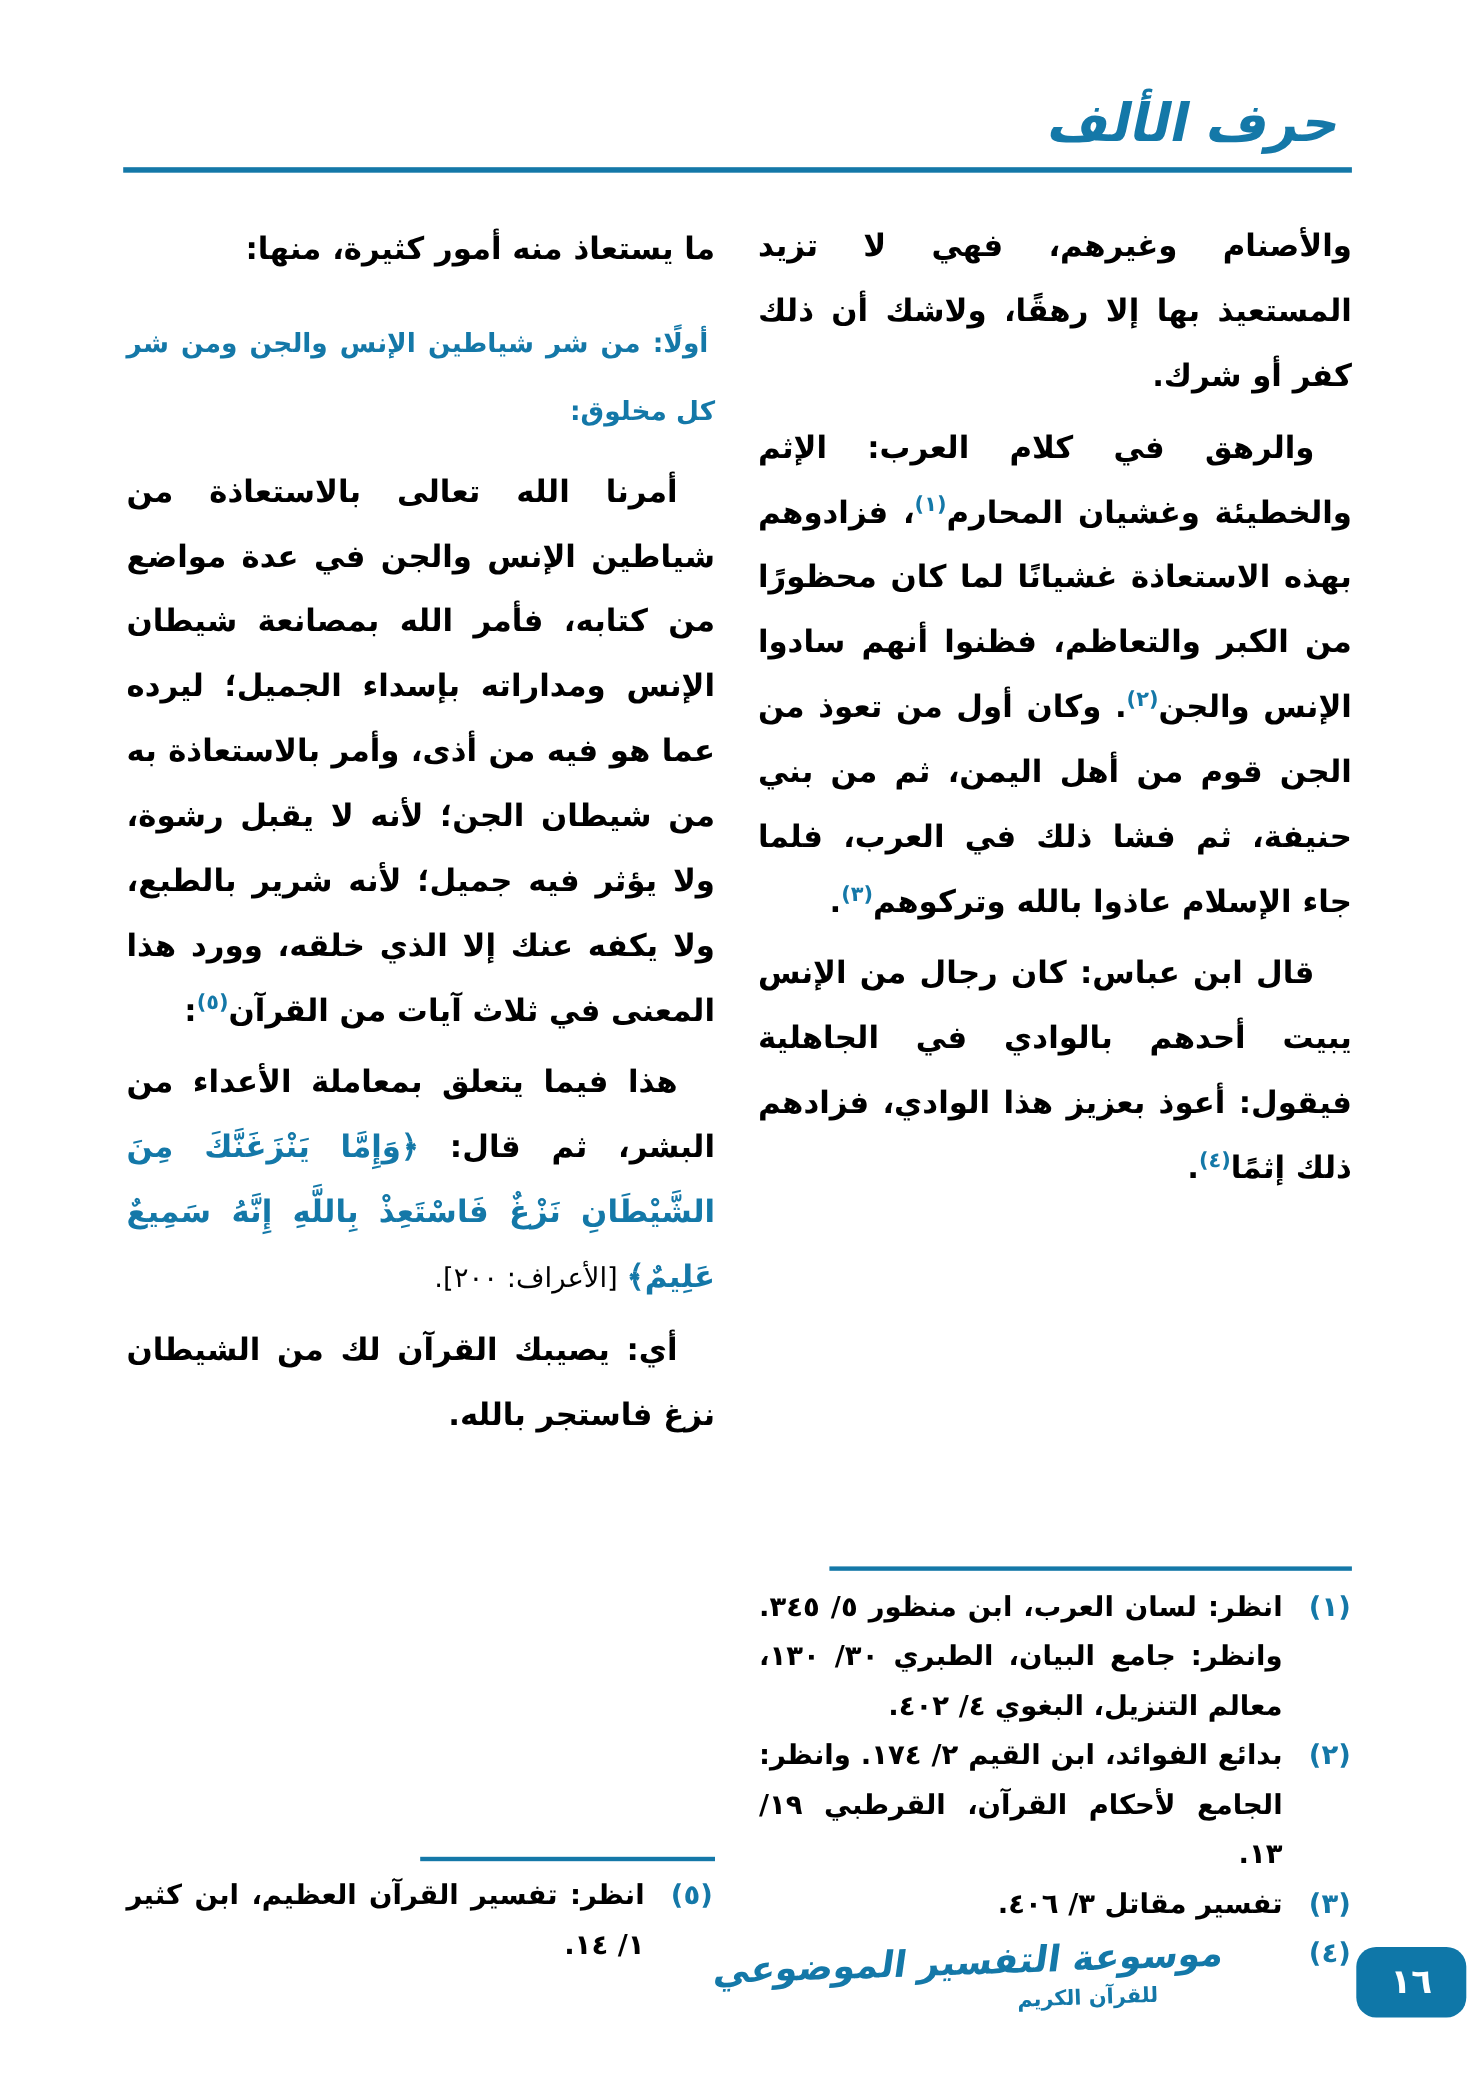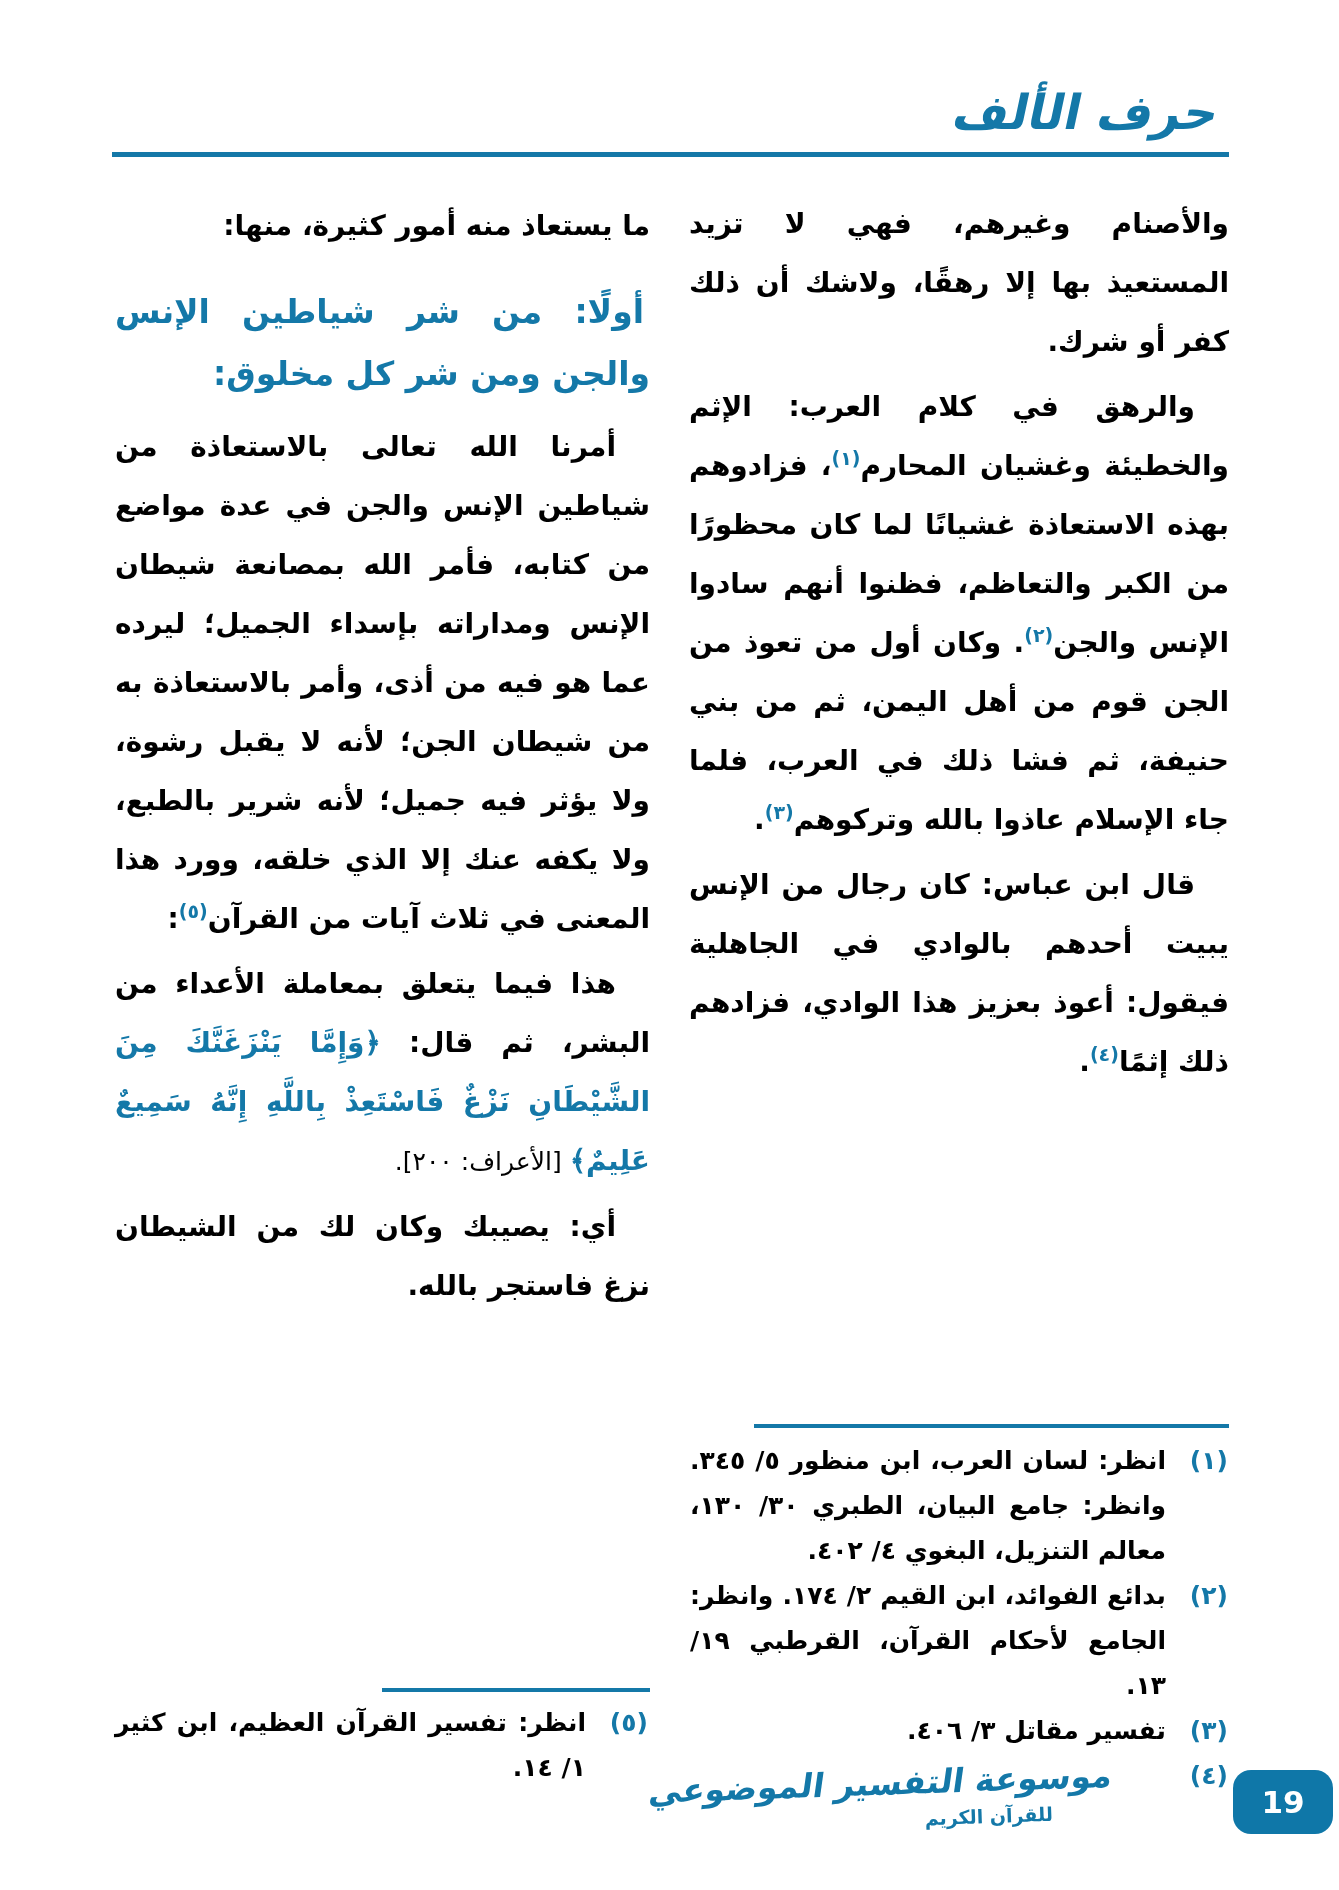--- a/index.html
+++ b/index.html
@@ -40,21 +40,21 @@
   }
   .seg-br{font-weight:normal;font-size:25px;}
   
   .section-box{
     background:var(--boxfill);color:#fff;
     width:402px;height:62px;margin:2px auto 24px auto;
     display:flex;align-items:center;justify-content:center;
     font-size:30px;font-weight:bold;
   }
   .subheading{
-    color:var(--accent);font-size:33px;line-height:62px;
+    color:var(--accent);font-size:24px;line-height:62px;
     margin:26px 0 12px 0;font-weight:bold;text-align:justify;text-indent:6px;
   }
   
   .fn-sep{position:absolute;height:4px;background:var(--accent);}
   .fn-sep-right{top:1424px;right:110px;width:475px;}
   .fn-sep-left{top:1688px;left:382px;width:268px;}
   .fns{
     position:absolute;font-size:25px;line-height:45px;
     text-align:justify;font-weight:bold;
   }
@@ -110,32 +110,32 @@
     <div class="fn">
       <span class="fn-marker">(٤)</span>
     </div>
   </section>
 
   <section class="col col-left">
     <p class="noindent"><span class="seg-n">ما يستعاذ منه أمور كثيرة، منها:</span></p>
     <h3 class="subheading"><span class="seg-n">أولًا: من شر شياطين الإنس والجن ومن شر كل مخلوق:</span></h3>
     <p><span class="seg-n">أمرنا الله تعالى بالاستعاذة من شياطين الإنس والجن في عدة مواضع من كتابه، فأمر الله بمصانعة شيطان الإنس ومداراته بإسداء الجميل؛ ليرده عما هو فيه من أذى، وأمر بالاستعاذة به من شيطان الجن؛ لأنه لا يقبل رشوة، ولا يؤثر فيه جميل؛ لأنه شرير بالطبع، ولا يكفه عنك إلا الذي خلقه، وورد هذا المعنى في ثلاث آيات من القرآن</span><span class="seg-ref">(٥)</span><span class="seg-n">:</span></p>
     <p><span class="seg-n">هذا فيما يتعلق بمعاملة الأعداء من البشر، ثم قال: </span><span class="seg-q">﴿وَإِمَّا يَنْزَغَنَّكَ مِنَ الشَّيْطَانِ نَزْغٌ فَاسْتَعِذْ بِاللَّهِ إِنَّهُ سَمِيعٌ عَلِيمٌ﴾</span><span class="seg-br"> [الأعراف: ٢٠٠].</span></p>
-    <p><span class="seg-n">أي: يصيبك وكان لك من الشيطان نزغ فاستجر بالله.</span></p>
+    <p><span class="seg-n">أي: يصيبك القرآن لك من الشيطان نزغ فاستجر بالله.</span></p>
   </section>
 
   <div class="fn-sep fn-sep-left"></div>
   <section class="fns fns-left">
     <div class="fn">
       <span class="fn-marker">(٥)</span>
       <span class="fn-text">انظر: تفسير القرآن العظيم، ابن كثير ١/ ١٤.</span>
     </div>
   </section>
 
   <div class="footer-logo">
     <div class="logo-l1">موسوعة التفسير الموضوعي</div>
     <div class="logo-l2">للقرآن الكريم</div>
   </div>
   <div class="page-number-box">
-    <span>19</span>
+    <span>١٦</span>
   </div>
 
 </div>
 
 </body></html>

